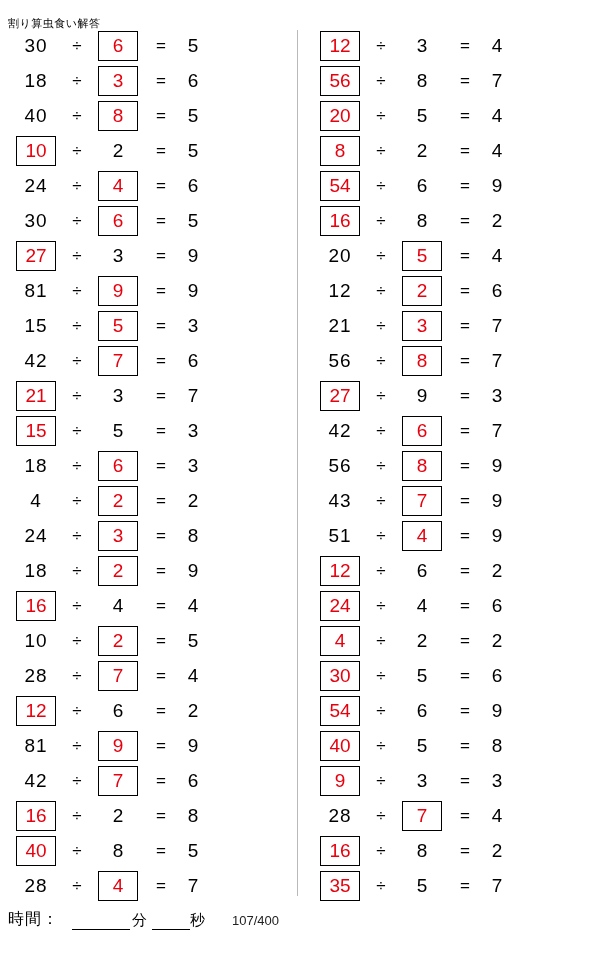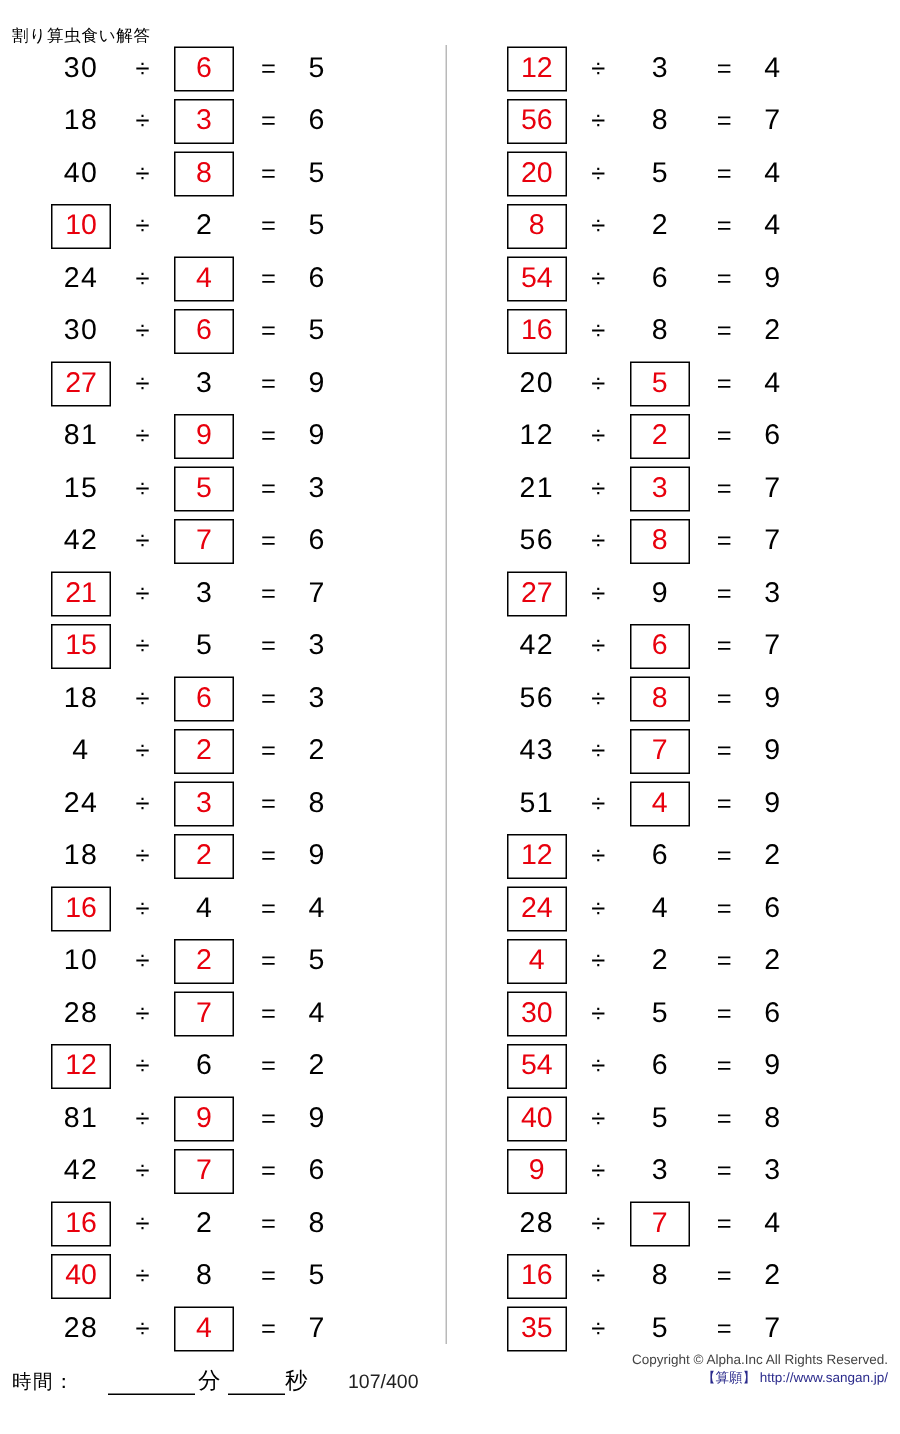--- a/index.html
+++ b/index.html
@@ -28,21 +28,20 @@
     width: 600px;
     height: 880px;
     display: flex;
     flex-direction: row;
   }
   .col {
     width: 300px;
     padding-top: 2px;
     display: flex;
     flex-direction: column;
-    margin-left: 18px;
   }
   .col-left { padding-left: 8px; }
   .col-right { padding-left: 12px; }
   .divider {
     position: absolute;
     left: 297px;
     top: 30px;
     width: 1px;
     height: 866px;
     background: #b9b9b9;
@@ -96,21 +95,21 @@
   }
   .footer {
     position: absolute;
     left: 0; bottom: 6px;
     width: 600px;
     height: 48px;
   }
   .time-label {
     position: absolute;
     left: 8px; bottom: 20px;
-    font-size: 13px;
+    font-size: 16px;
     letter-spacing: 1px;
     font-family: Liberation Serif, serif;
   }
   .time-line1 {
     position: absolute;
     left: 72px; bottom: 20px;
     width: 58px;
     border-bottom: 1px solid #000;
     height: 18px;
   }
@@ -513,19 +512,15 @@
       </div>
   </div>
 
   <div class="footer">
     <span class="time-label">時間：</span>
     <span class="time-line1"></span>
     <span class="time-unit1">分</span>
     <span class="time-line2"></span>
     <span class="time-unit2">秒</span>
     <span class="pagenum">107/400</span>
-    <div class="copyright">
-      <div class="line1">Copyright © Alpha.Inc All Rights Reserved.</div>
-      <div class="line2">【算願】 http://www.sangan.jp/</div>
-    </div>
   </div>
 
 </div>
 
 </body></html>

